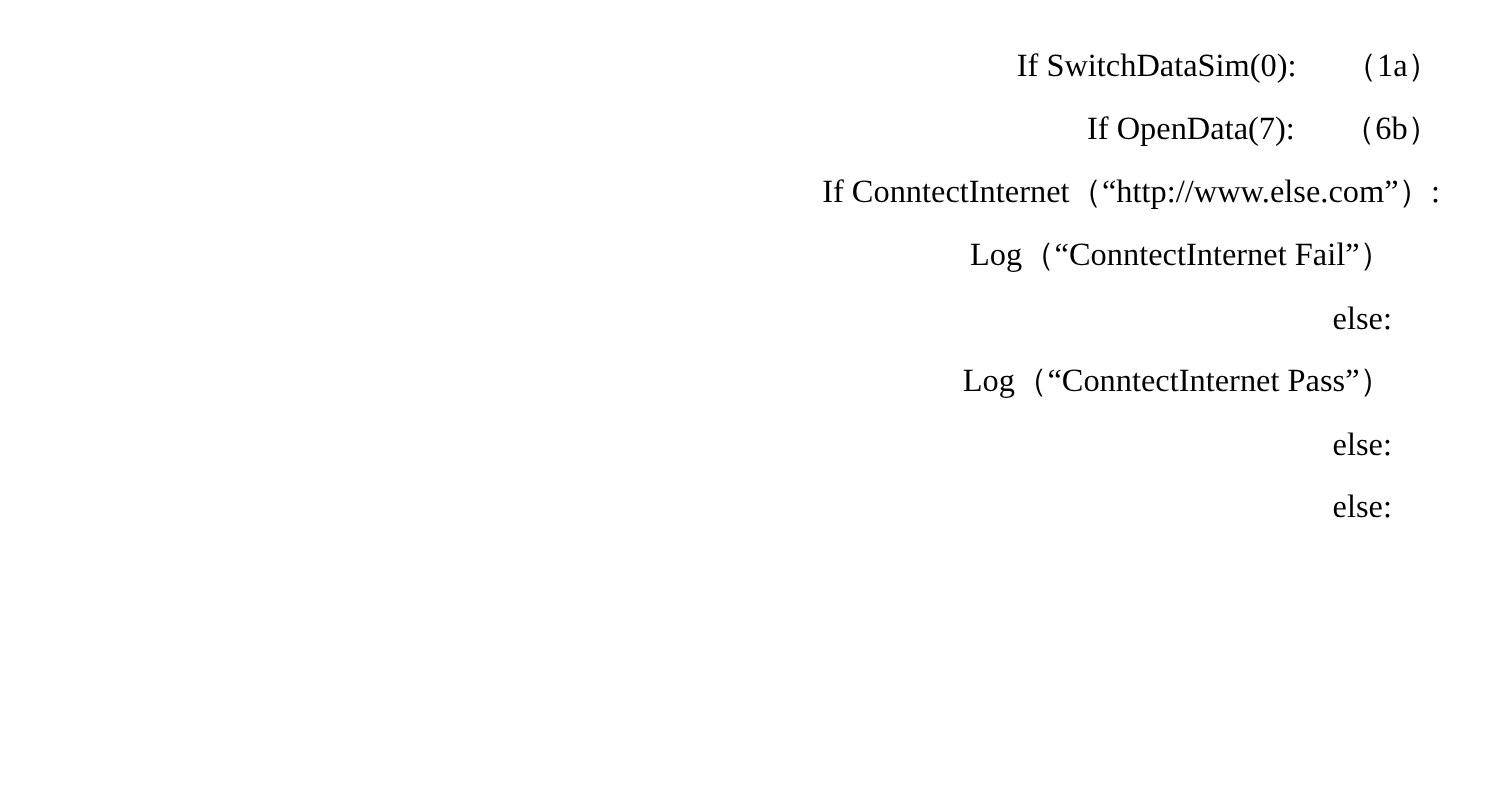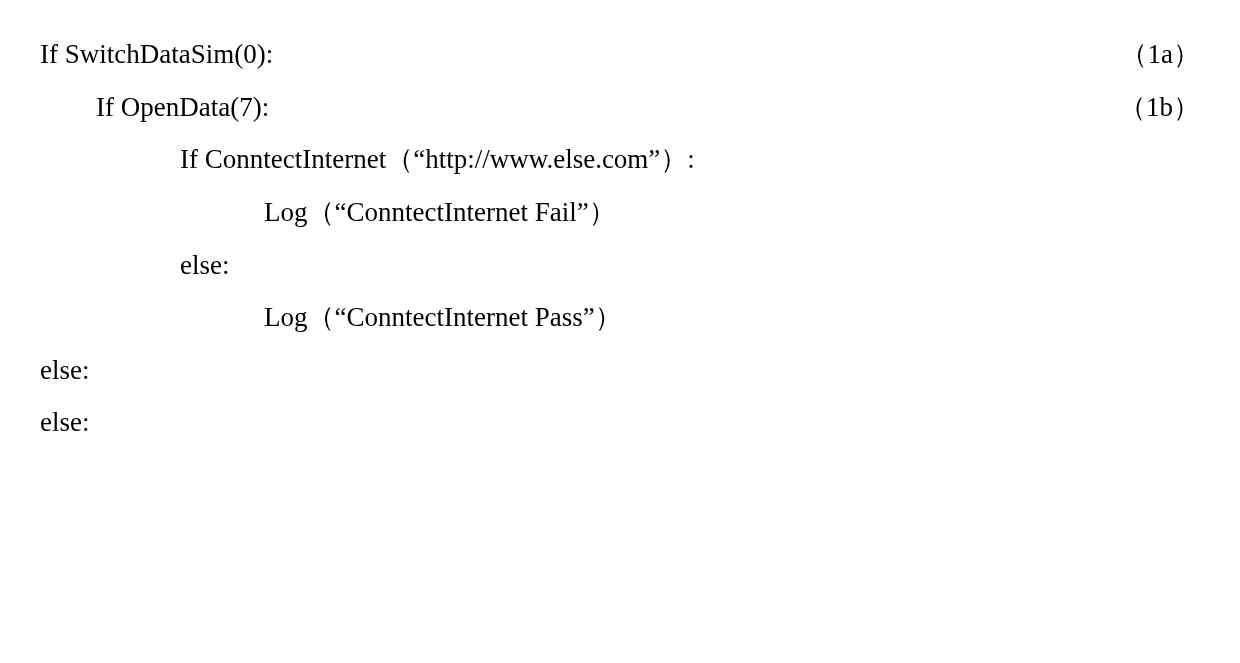--- a/index.html
+++ b/index.html
@@ -10,48 +10,48 @@
       line-height: 1.95;
       color: #000;
       background: #fff;
     }
     .doc {
       width: 1160px;
       position: relative;
     }
     .line {
       display: flex;
-      justify-content: space-between;
+      justify-content: flex-end;
       align-items: baseline;
       white-space: pre;
     }
     .code {
       flex: 0 0 auto;
     }
     .num {
       flex: 0 0 auto;
-      margin-left: 28px;
+      margin-left: 40px;
     }
     .i1 { padding-left: 56px; }
     .i2 { padding-left: 140px; }
     .i3 { padding-left: 224px; }
     .i0 { padding-left: 0; }
     .i0b { padding-left: 56px; }
   </style>
 </head>
 <body>
 
 <div class="doc">
   <div class="line">
     <span class="code i0">If SwitchDataSim(0):</span>
     <span class="num">（1a）</span>
   </div>
   <div class="line">
     <span class="code i1">If OpenData(7):</span>
-    <span class="num">（1b）</span>
+    <span class="num">（6b）</span>
   </div>
   <div class="line">
     <span class="code i2">If ConntectInternet（“http://www.else.com”）:</span>
   </div>
   <div class="line">
     <span class="code i3">Log（“ConntectInternet Fail”）</span>
     <span class="num"></span>
   </div>
   <div class="line">
     <span class="code i2">else:</span>

